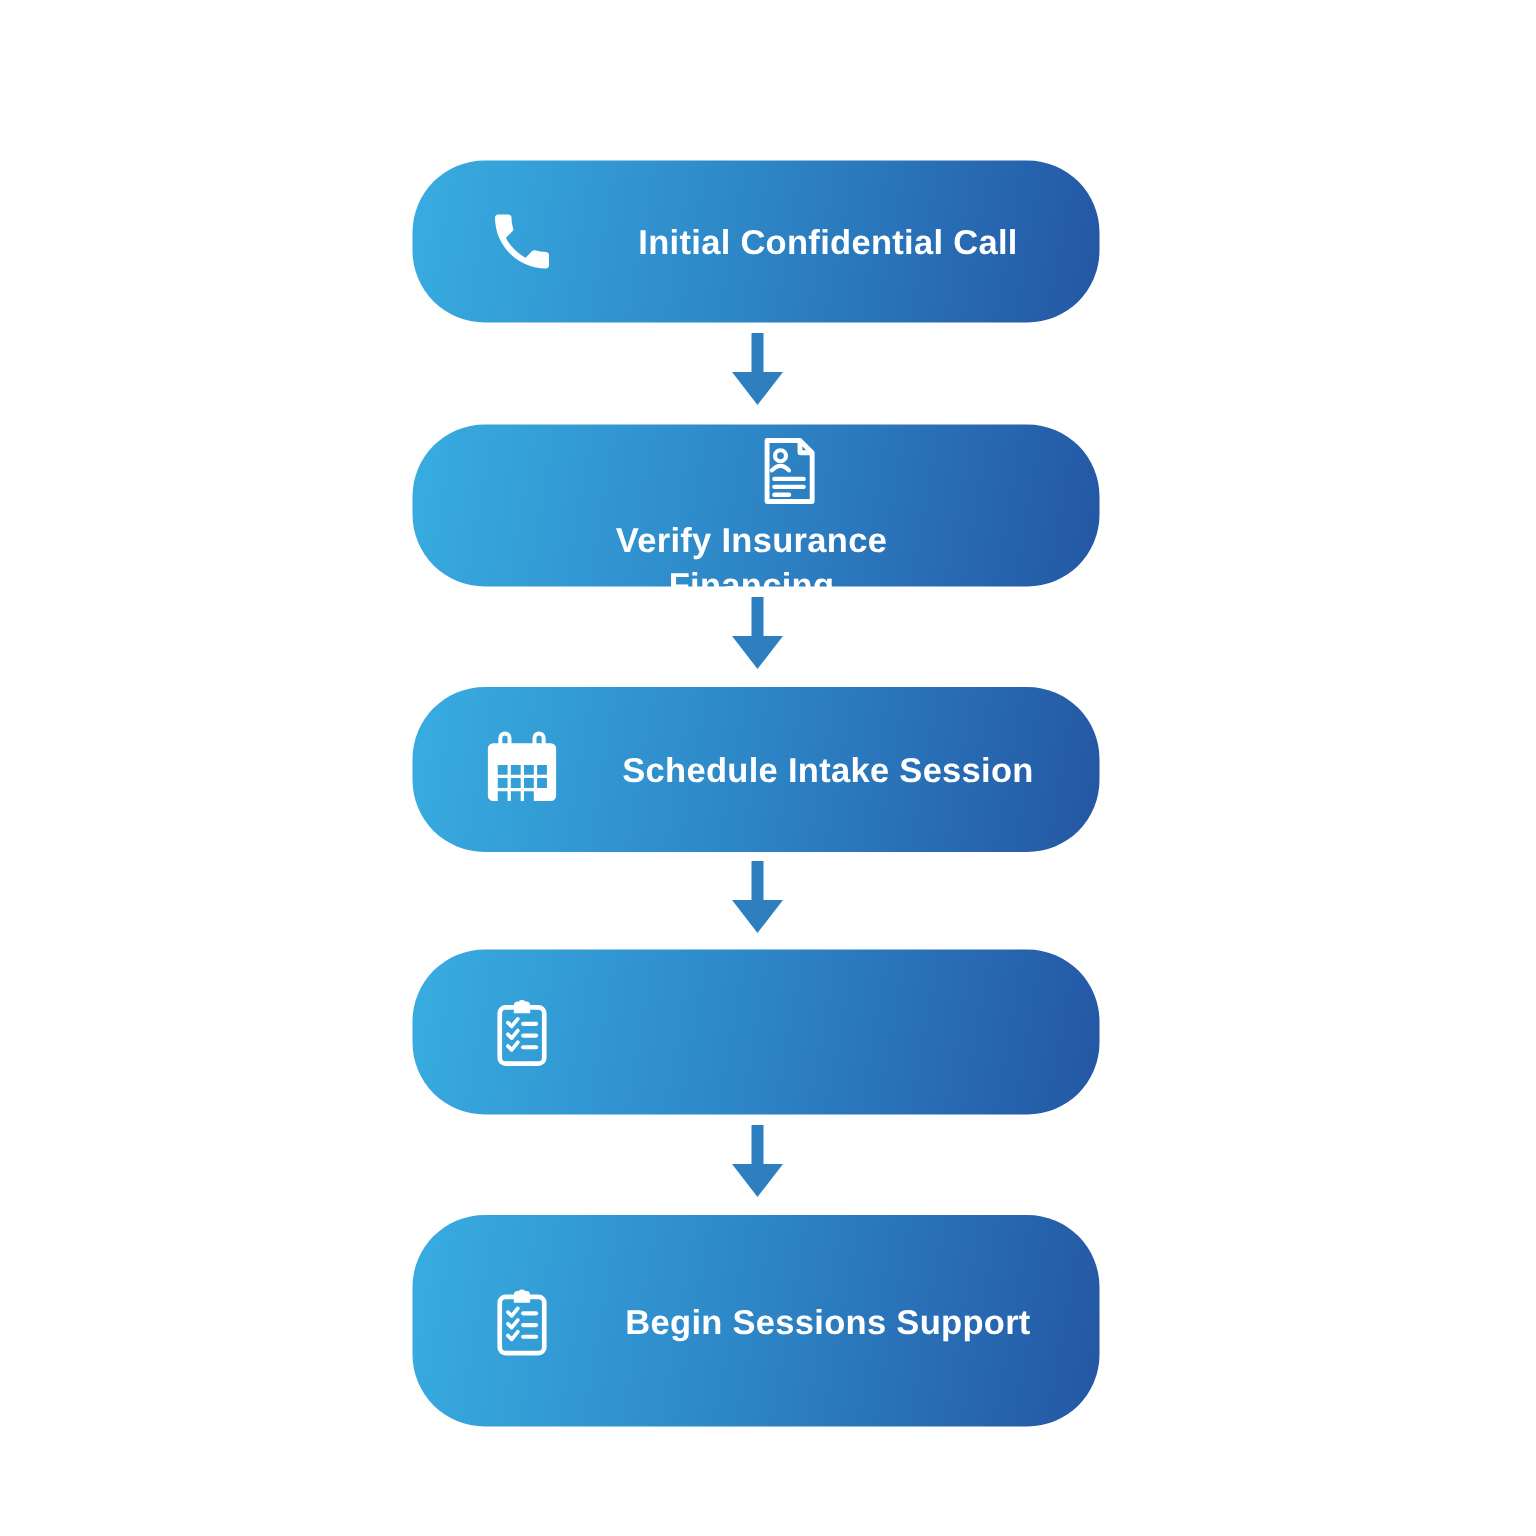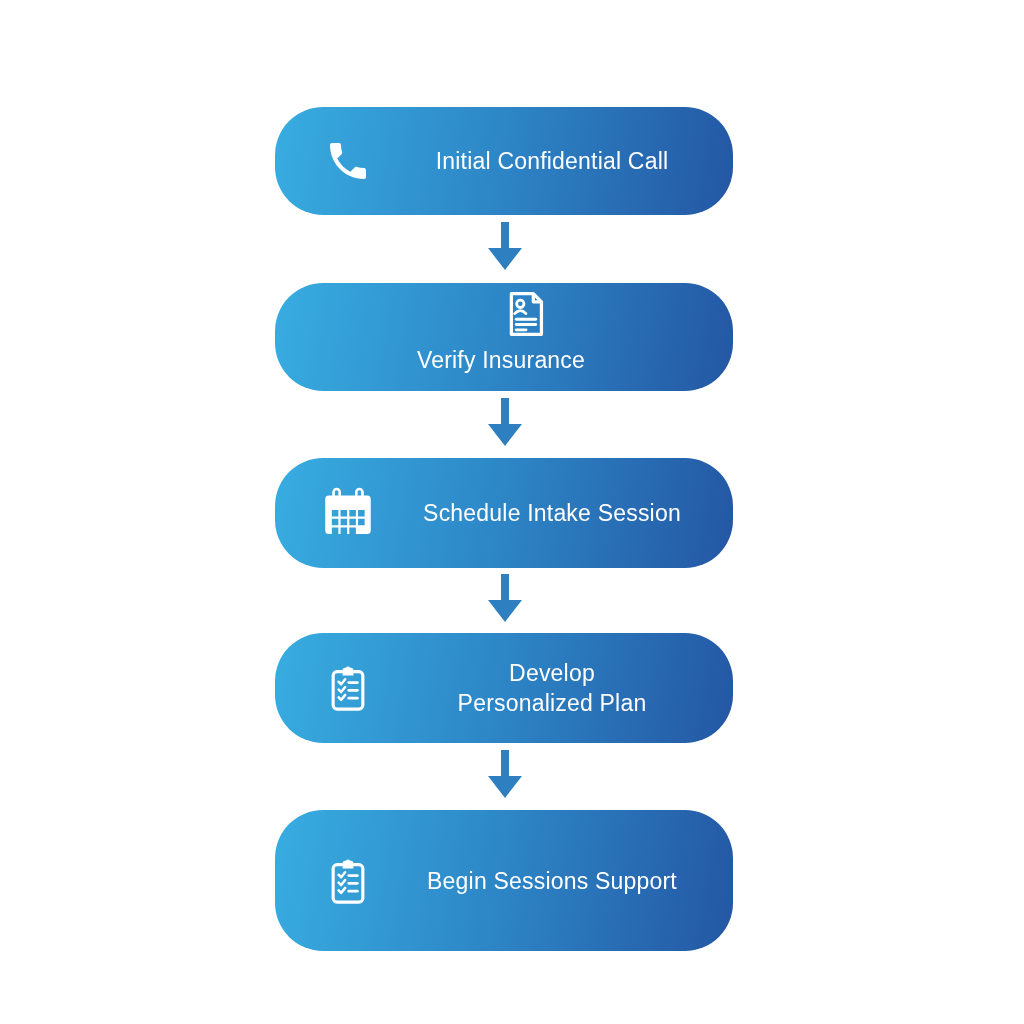--- a/index.html
+++ b/index.html
@@ -36,21 +36,21 @@
     margin-left: 44px;
     flex: 0 0 auto;
     display: flex;
     justify-content: center;
     align-items: center;
   }
   .label {
     flex: 1 1 auto;
     text-align: center;
     color: #ffffff;
-    font-weight: 400;
+    font-weight: 700;
     font-size: 23px;
     line-height: 30px;
     letter-spacing: 0.2px;
     padding-right: 6px;
   }
   .label span { display: block; }
 
   .arrow {
     position: absolute;
     left: 488px;
@@ -92,20 +92,21 @@
         <path d="M41 7 v10 h10" fill="none" stroke="#ffffff" stroke-width="4" stroke-linejoin="round"></path>
         <circle cx="25" cy="19.5" r="4.5" fill="none" stroke="#ffffff" stroke-width="3.4"></circle>
         <path d="M18 31.5 q7 -7.5 14 0" fill="none" stroke="#ffffff" stroke-width="3.4" stroke-linecap="round"></path>
         <path d="M20 38.5 h24" stroke="#ffffff" stroke-width="3.6" stroke-linecap="round"></path>
         <path d="M20 45 h24" stroke="#ffffff" stroke-width="3.6" stroke-linecap="round"></path>
         <path d="M20 51.5 h12" stroke="#ffffff" stroke-width="3.6" stroke-linecap="round"></path>
       </svg>
     </div>
     <div class="label">
       <span>Verify Insurance</span>
+      <span>Financing</span>
     </div>
   </div>
 
   <div class="arrow arrow-2">
     <svg width="34" height="48" viewBox="0 0 34 48">
       <path fill="#2e7fc0" d="M13 0 h8 v26 h13 L17 48 L0 26 h13 z"></path>
     </svg>
   </div>
 
   <div class="step step-3">
@@ -137,24 +138,20 @@
         <path d="M24 11 h-6 a5 5 0 0 0 -5 5 v38 a5 5 0 0 0 5 5 h28 a5 5 0 0 0 5 -5 v-38 a5 5 0 0 0 -5 -5 h-6" fill="none" stroke="#ffffff" stroke-width="4" stroke-linecap="round"></path>
         <path fill="#ffffff" d="M25 9.5 q0 -3.5 3.5 -3.5 h0.6 a4 4 0 0 1 5.8 0 h0.6 q3.5 0 3.5 3.5 v6.5 h-14 z"></path>
         <path d="M20 24 l3.2 3.2 5.2 -6.4" fill="none" stroke="#ffffff" stroke-width="3.2" stroke-linecap="round" stroke-linejoin="round"></path>
         <path d="M33 25 h11" stroke="#ffffff" stroke-width="3.6" stroke-linecap="round"></path>
         <path d="M20 34 l3.2 3.2 5.2 -6.4" fill="none" stroke="#ffffff" stroke-width="3.2" stroke-linecap="round" stroke-linejoin="round"></path>
         <path d="M33 35 h11" stroke="#ffffff" stroke-width="3.6" stroke-linecap="round"></path>
         <path d="M20 44 l3.2 3.2 5.2 -6.4" fill="none" stroke="#ffffff" stroke-width="3.2" stroke-linecap="round" stroke-linejoin="round"></path>
         <path d="M33 45 h11" stroke="#ffffff" stroke-width="3.6" stroke-linecap="round"></path>
       </svg>
     </div>
-    <div class="label">
-      <span>Develop</span>
-      <span>Personalized Plan</span>
-    </div>
   </div>
 
   <div class="arrow arrow-4">
     <svg width="34" height="48" viewBox="0 0 34 48">
       <path fill="#2e7fc0" d="M13 0 h8 v26 h13 L17 48 L0 26 h13 z"></path>
     </svg>
   </div>
 
   <div class="step step-5">
     <div class="icon-wrap">

